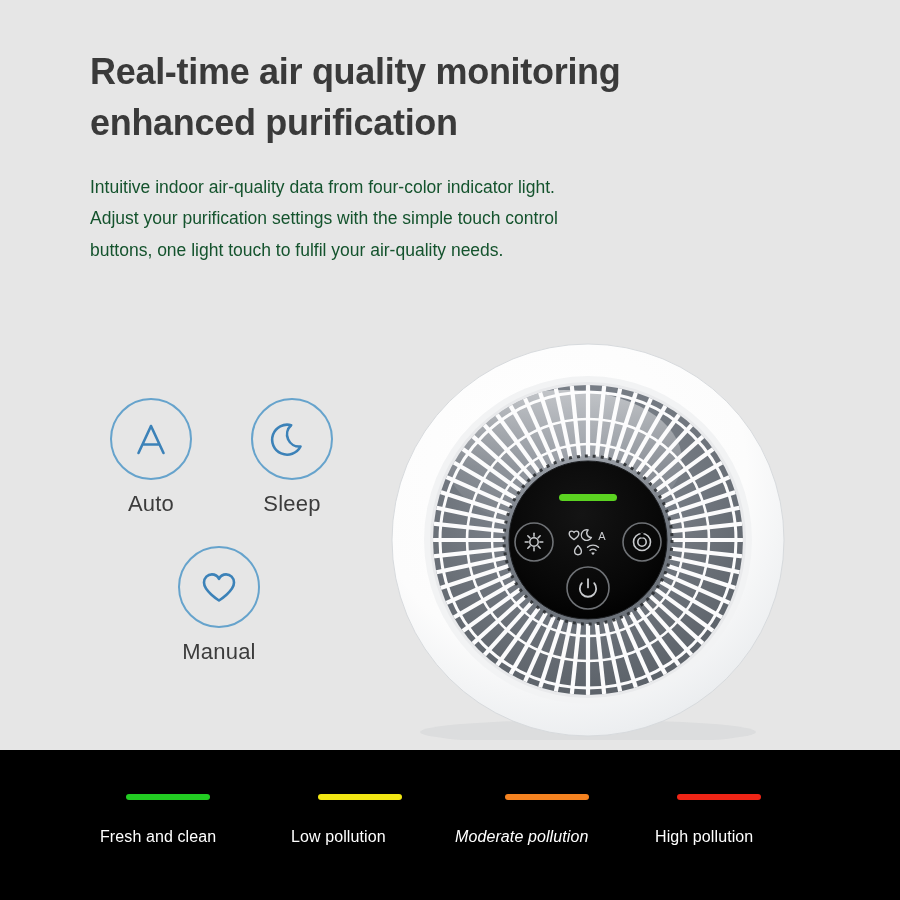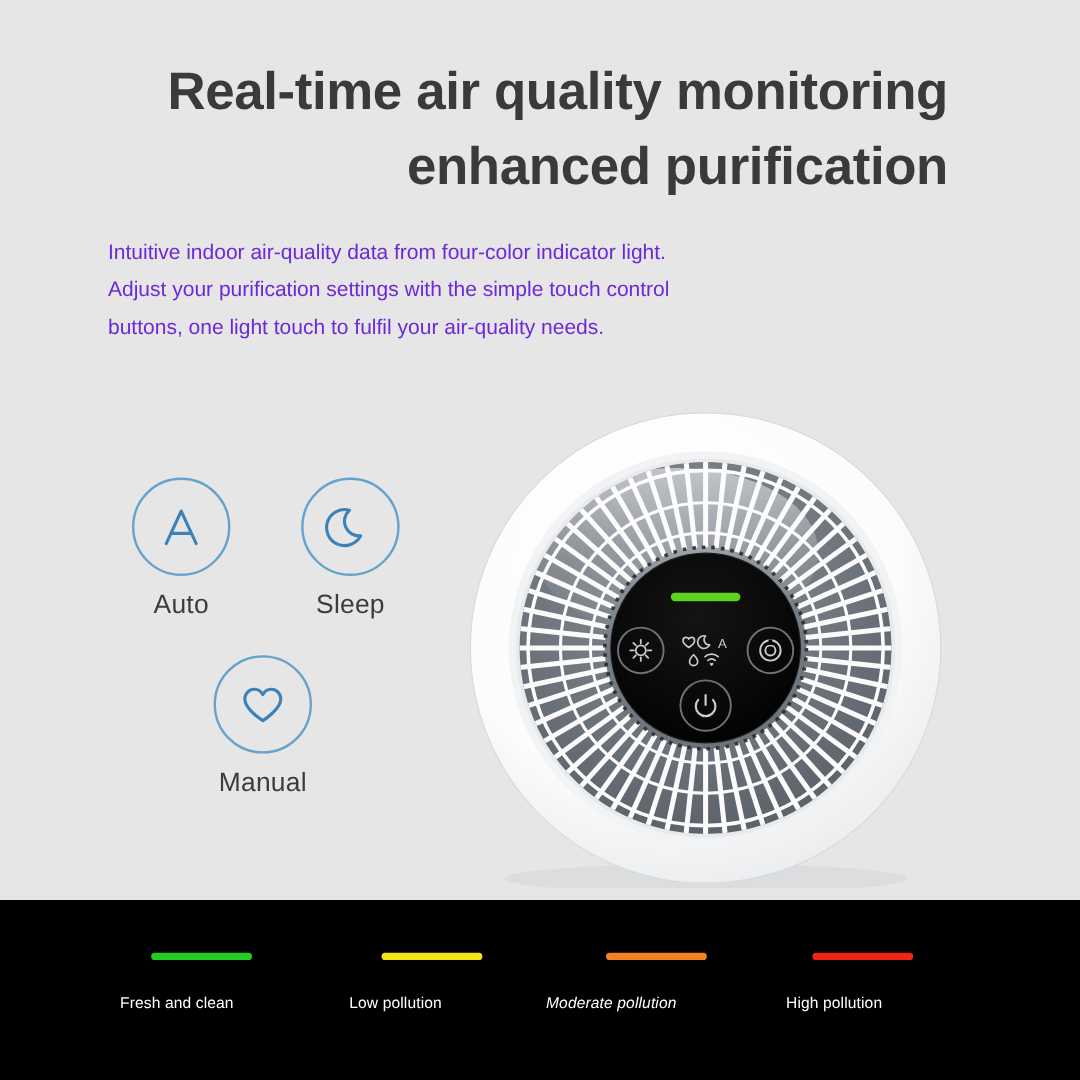--- a/index.html
+++ b/index.html
@@ -27,35 +27,34 @@
 
   
   .text-block {
     position: absolute;
     left: 90px;
     top: 46px;
     width: 700px;
   }
 
   .headline {
-    font-size: 44px;
+    font-size: 36px;
     font-weight: bold;
     line-height: 1.42;
     color: #3a3a3a;
     letter-spacing: -0.3px;
-    text-align: right;
   }
 
   .headline .hl-line { display: block; white-space: nowrap; }
 
   .subcopy {
     margin-top: 24px;
     font-size: 17.5px;
     line-height: 1.78;
-    color: #6d28d9;
+    color: #14532d;
     font-weight: normal;
   }
   .subcopy .sc-line { display: block; white-space: nowrap; }
 
   
   .modes { position: absolute; left: 0; top: 0; width: 380px; height: 400px; }
 
   .mode {
     position: absolute;
     width: 110px;
@@ -123,21 +122,21 @@
     height: 6px;
     border-radius: 3px;
     margin-bottom: 28px;
   }
   .li-0 .legend-bar { width: 84px; margin-left: 26px; }
   .li-1 .legend-bar { width: 84px; margin-left: 27px; }
   .li-2 .legend-bar { width: 84px; margin-left: 50px; }
   .li-3 .legend-bar { width: 84px; margin-left: 22px; }
 
   .legend-label {
-    font-size: 13px;
+    font-size: 16px;
     color: #ffffff;
     white-space: nowrap;
     letter-spacing: 0.1px;
   }
 </style>
 </head>
 <body>
 
 <div class="page">
 

